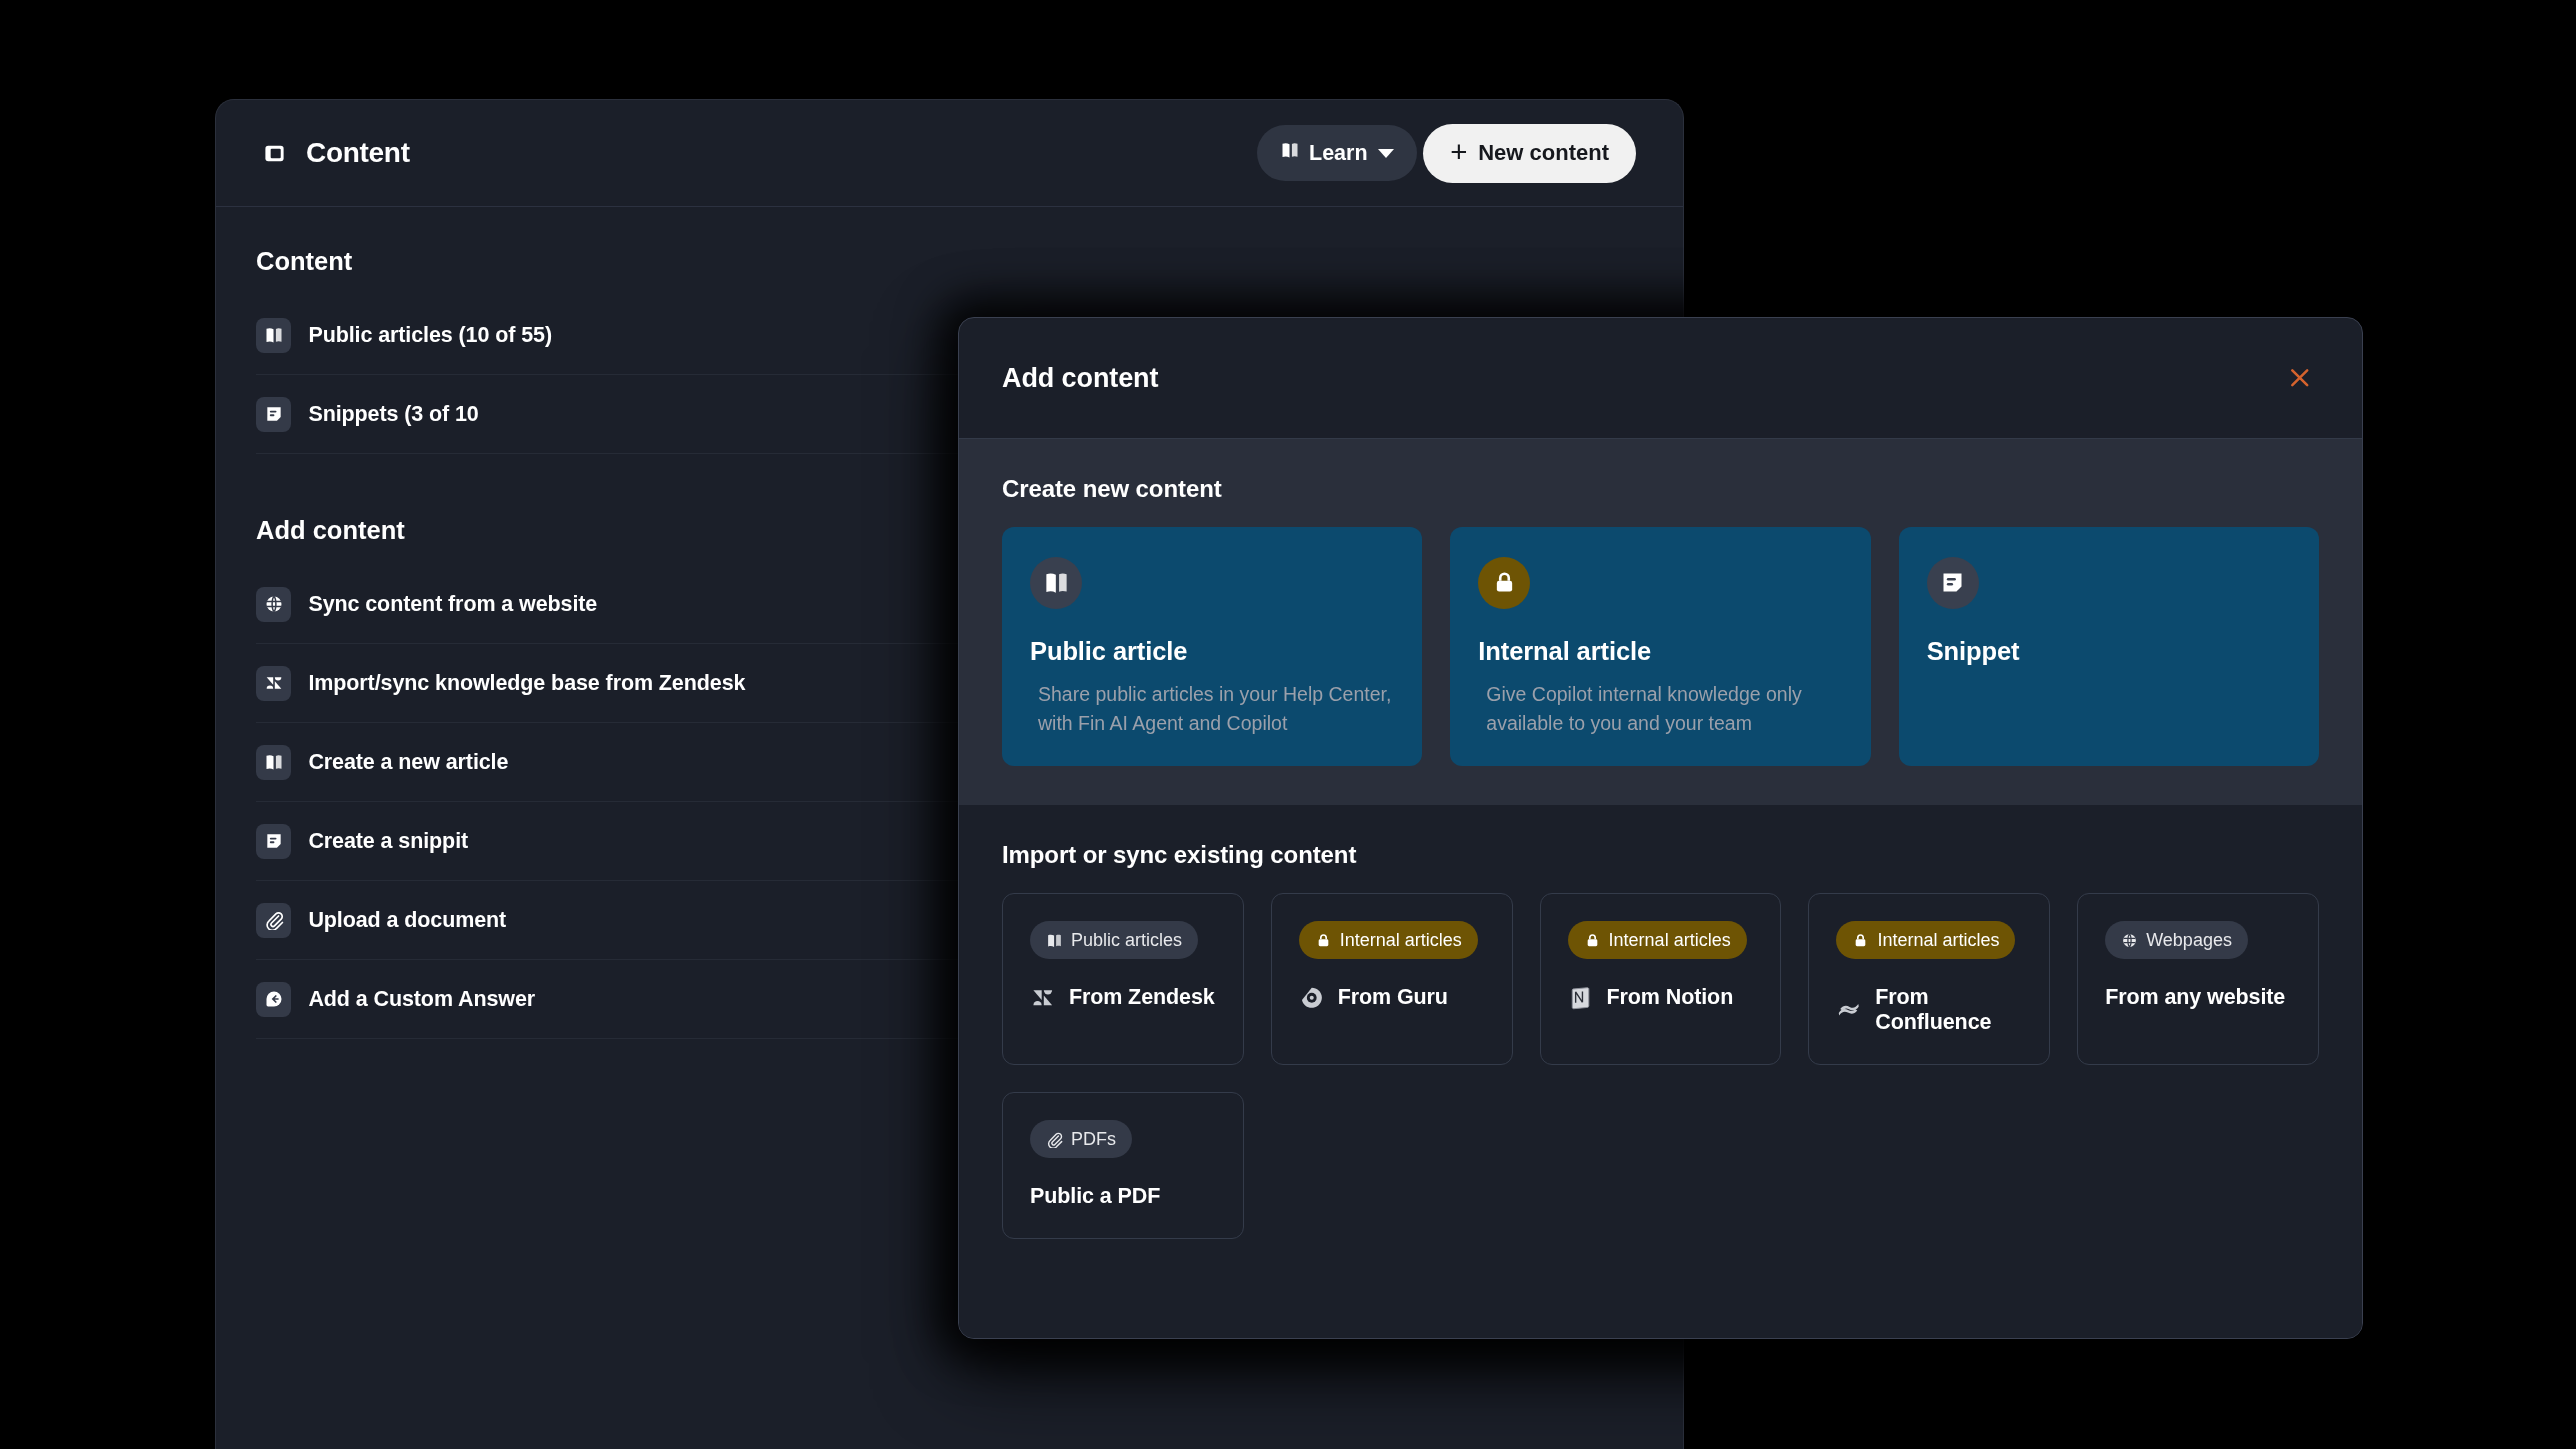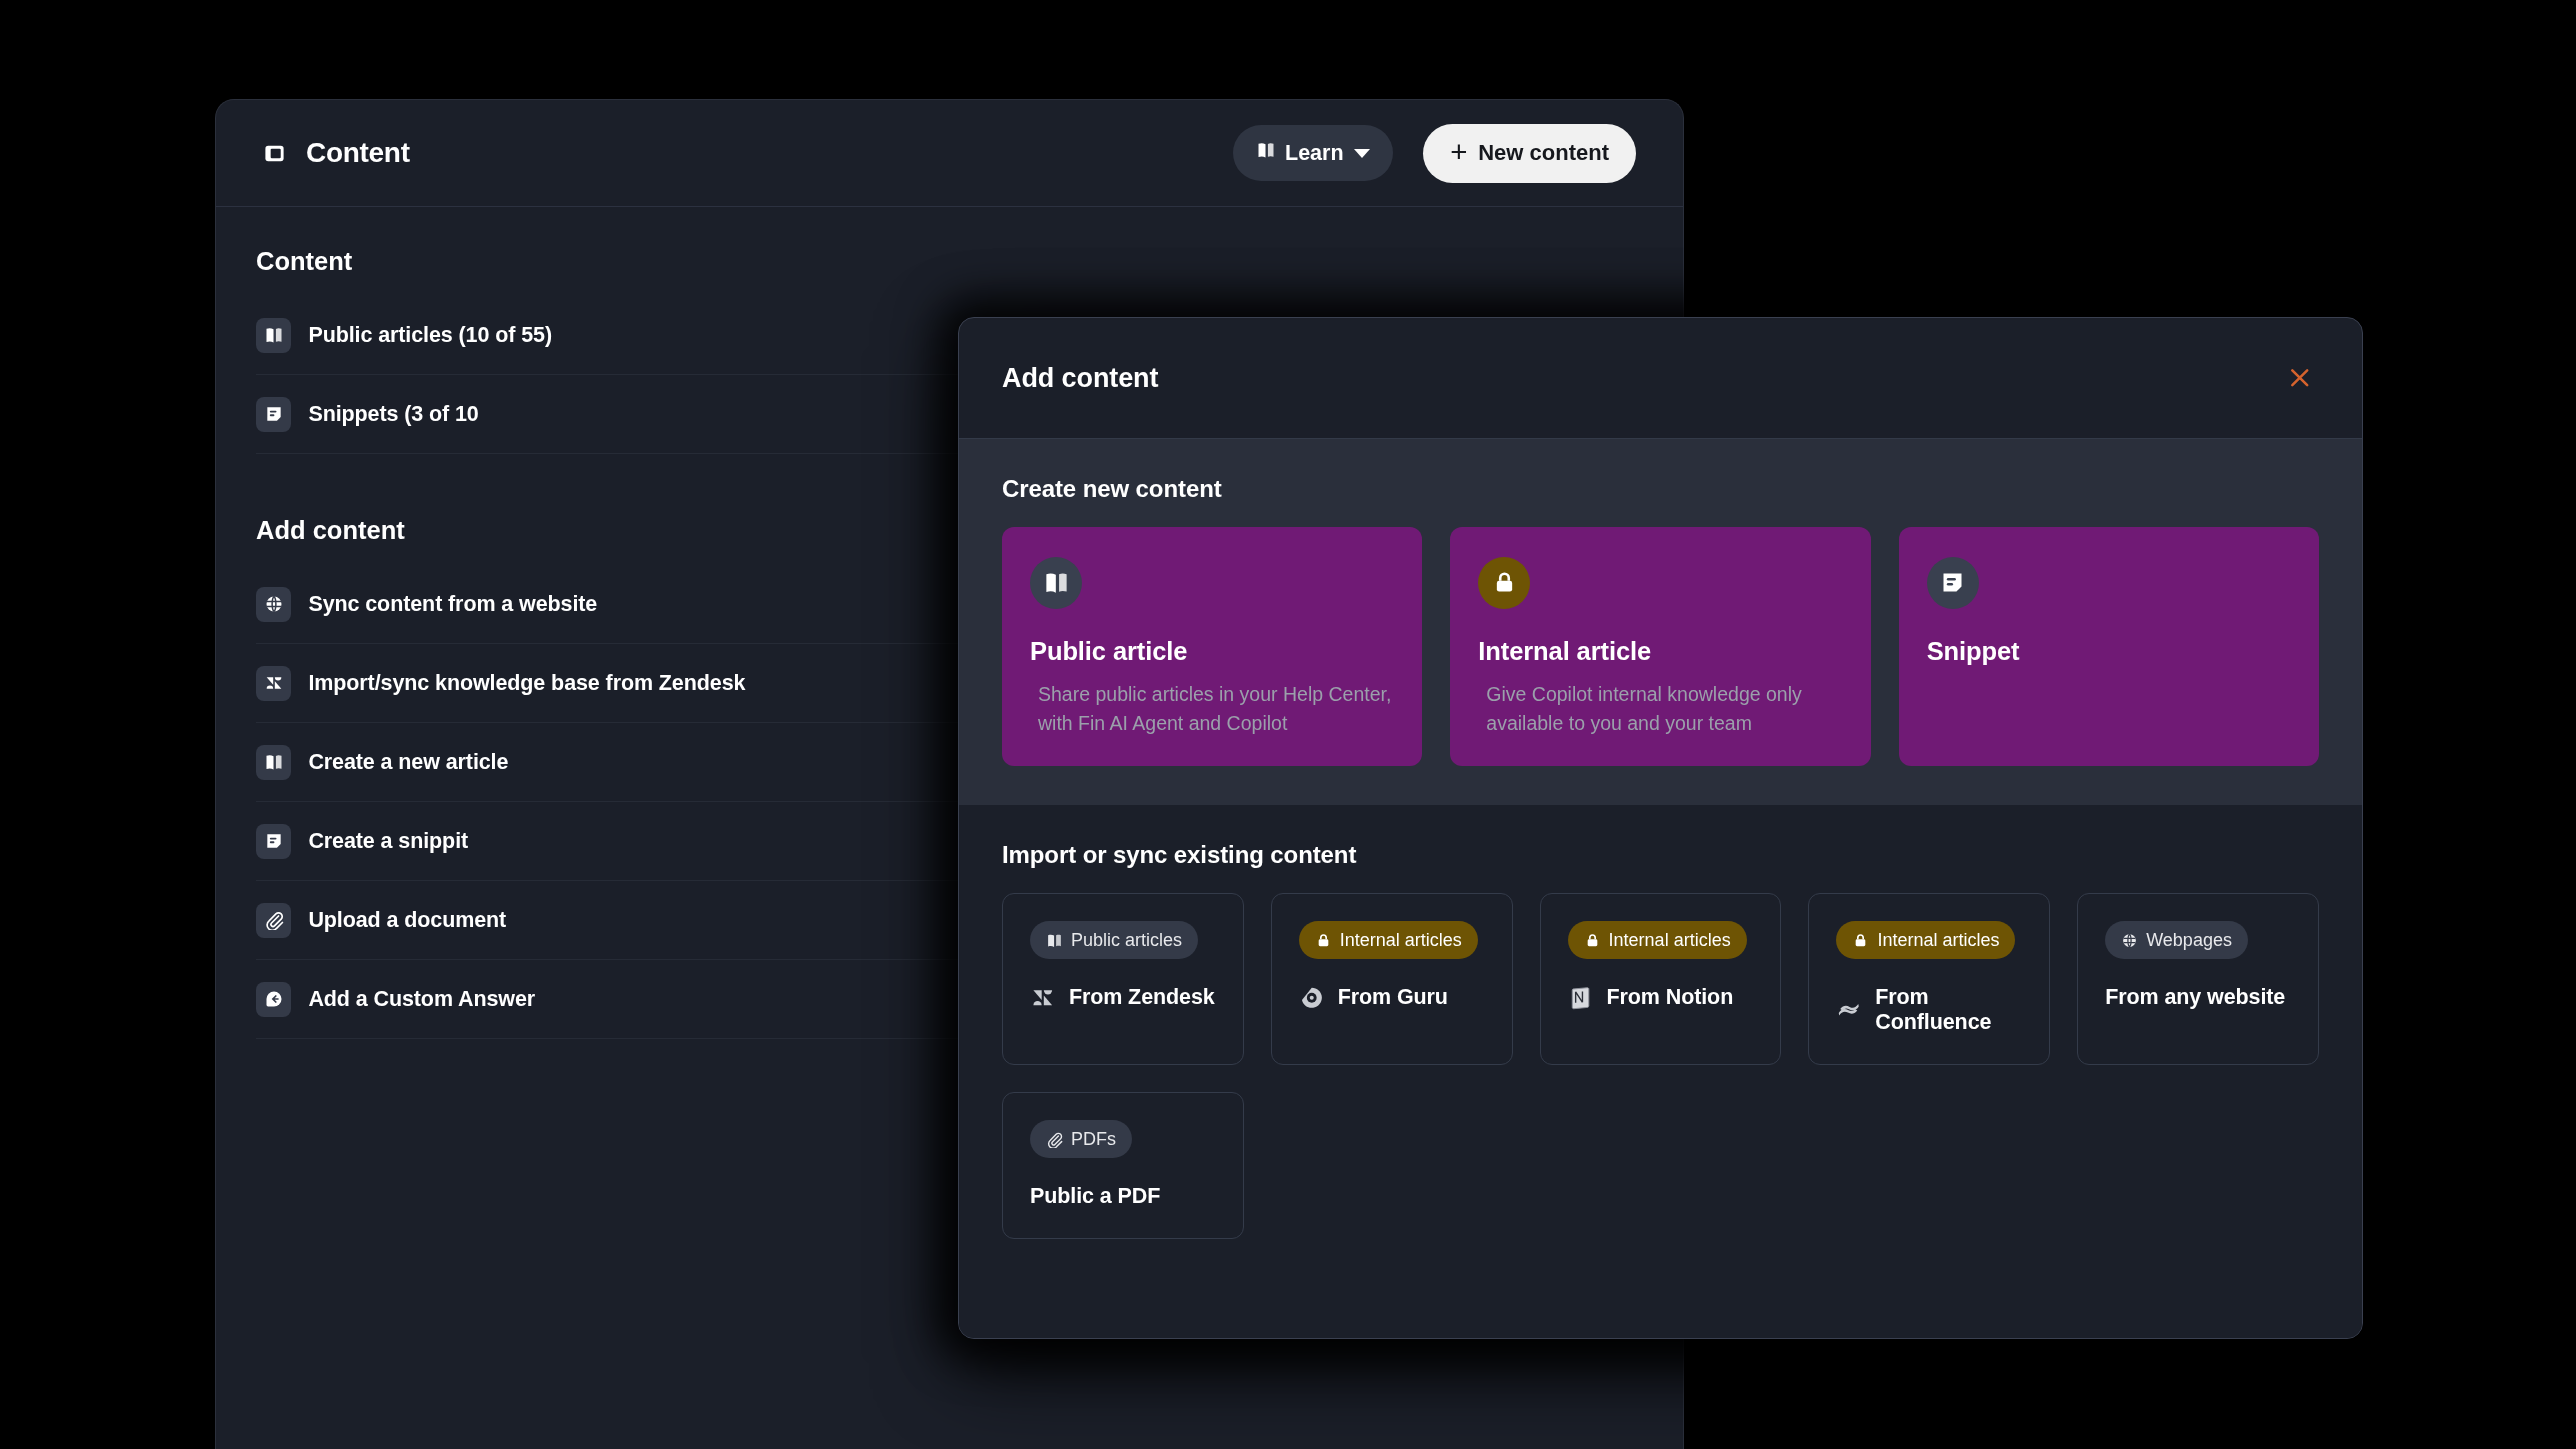--- a/index.html
+++ b/index.html
@@ -27,21 +27,21 @@
     height: 107px;
     border-bottom: 0.7px solid #2c3140;
     display: flex; align-items: center;
     padding: 0 47px 0 47px;
   }
   .header-left { display: flex; align-items: center; gap: 20px; }
   .panel-icon { width: 23px; height: 23px; display: block; }
   .app-title {
     font-size: 28px; font-weight: bold; color: #ffffff; letter-spacing: -0.3px;
   }
-  .header-right { margin-left: auto; display: flex; align-items: center; gap: 30px; }
+  .header-right { margin-left: auto; display: flex; align-items: center; gap: 6px; }
   .btn-learn {
     display: flex; align-items: center; gap: 9.4px;
     background: #2f3542; color: #ffffff;
     border: none; border-radius: 670px;
     height: 56px; padding: 0 23px;
     font-size: 21.5px; font-weight: bold;
     font-family: "Liberation Sans", sans-serif;
     cursor: pointer;
   }
   .btn-new {
@@ -125,21 +125,21 @@
     flex: 1 1 auto;
   }
   .modal-section-title {
     font-size: 24px; font-weight: bold; color: #ffffff;
     margin-bottom: 24px; letter-spacing: -0.1px;
   }
   .card-grid {
     display: grid; grid-template-columns: repeat(3, 1fr); gap: 28px;
   }
   .create-card {
-    background: #701a75;
+    background: #0c4a6e;
     border-radius: 12px;
     padding: 29.5px 28px 29.5px 28px;
     min-height: 220px;
     cursor: pointer;
   }
   .create-card .avatar {
     width: 52px; height: 52px; border-radius: 670px;
     background: #39404f;
     display: flex; align-items: center; justify-content: center;
     margin-bottom: 28px;

